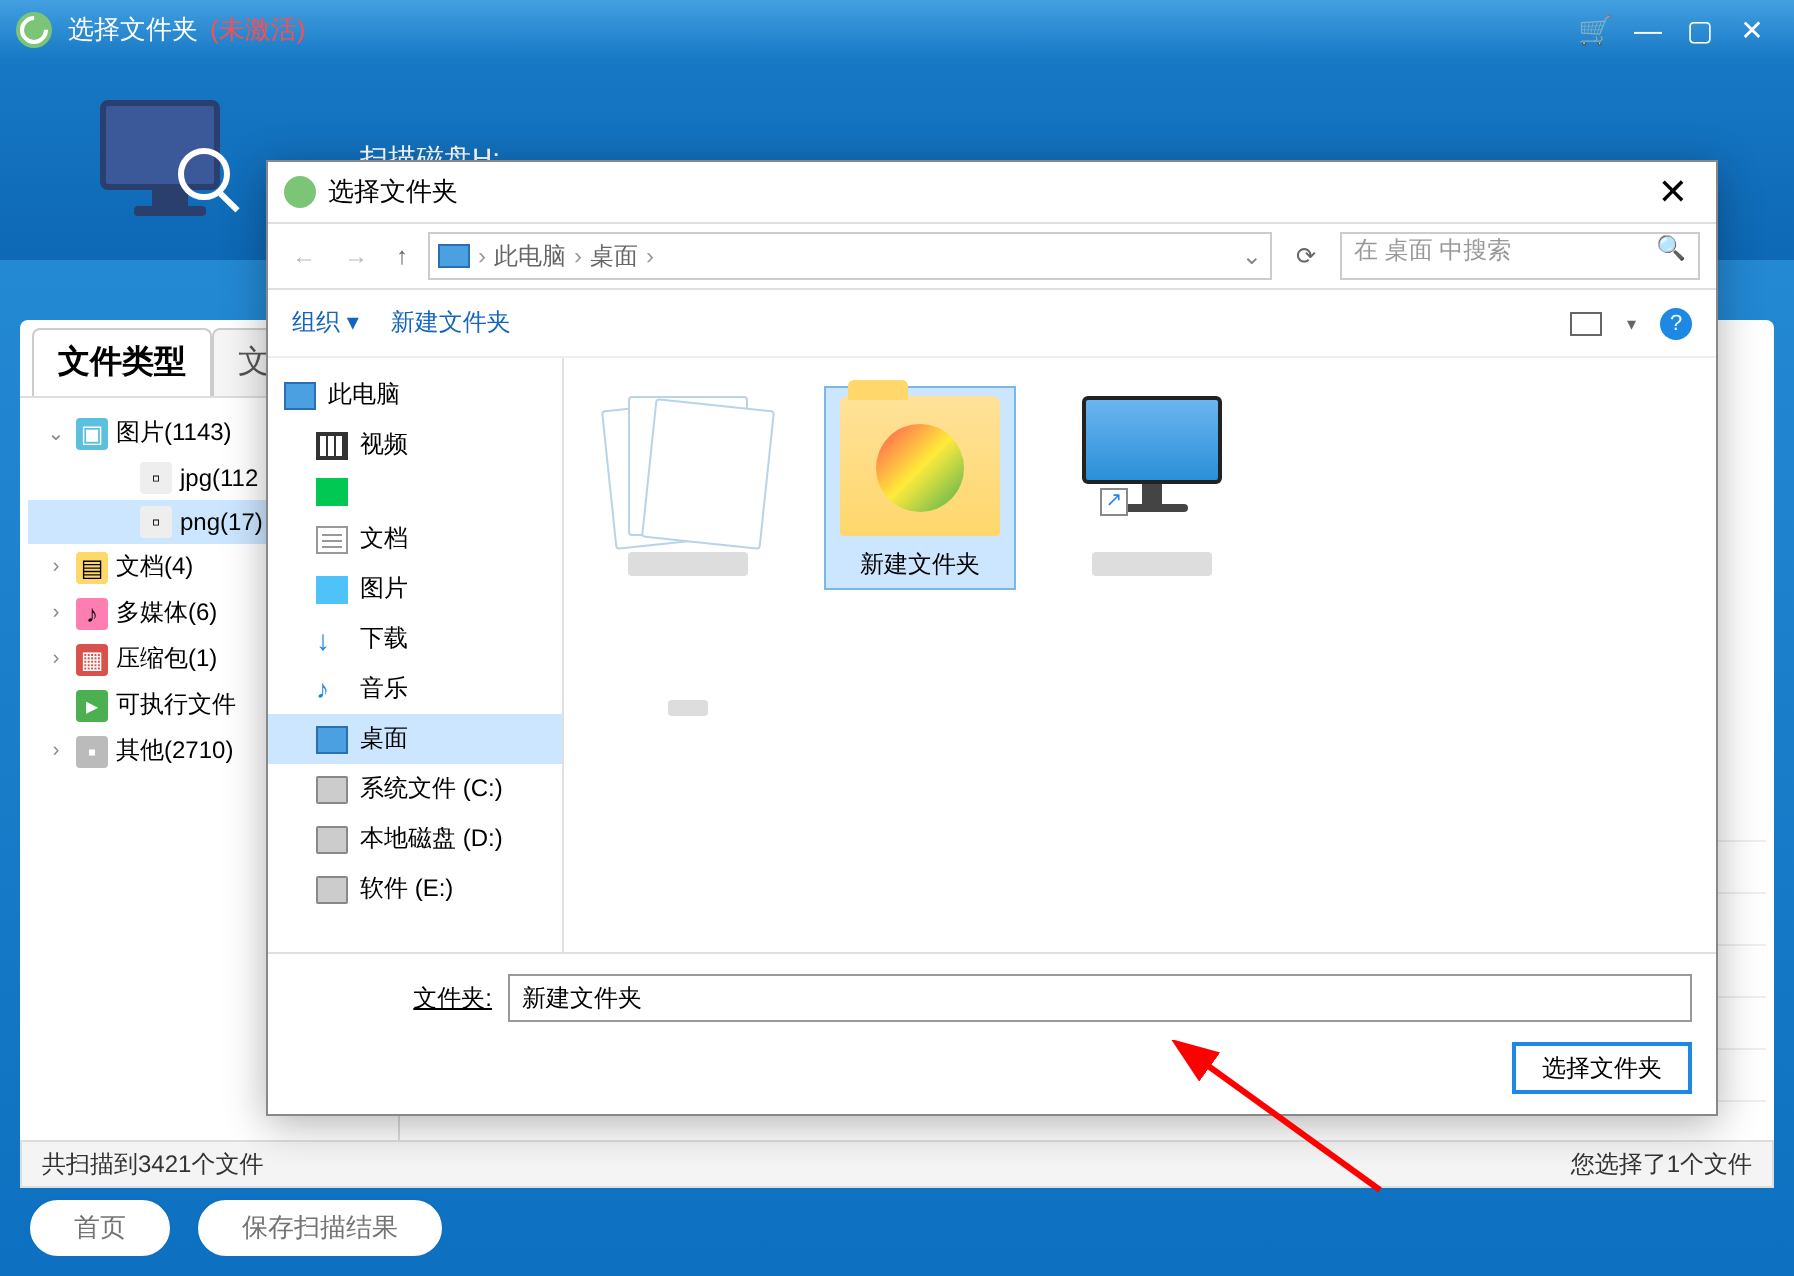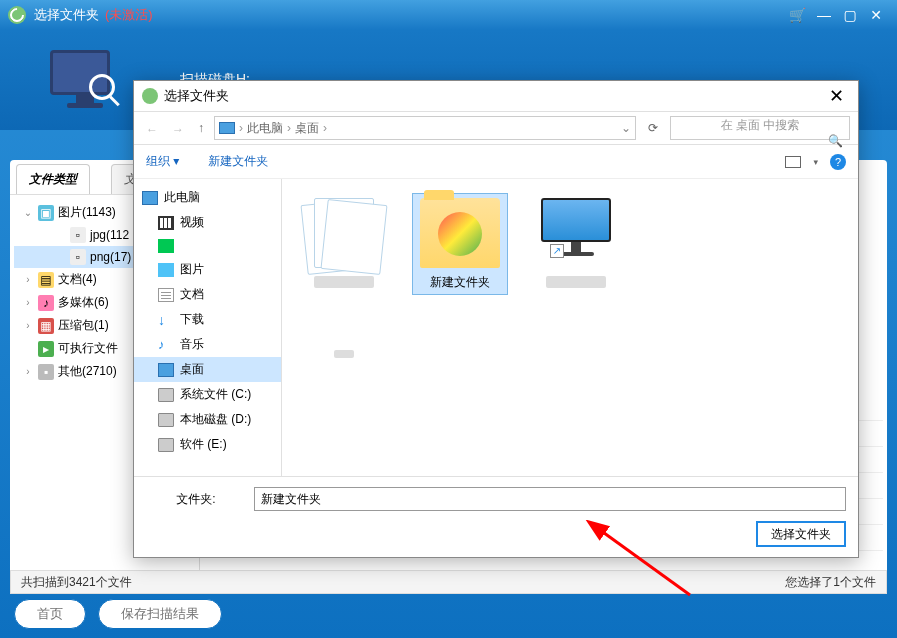--- a/index.html
+++ b/index.html
@@ -22,21 +22,21 @@
 .monitor-screen .magnify::after { content: ''; position: absolute; width: 3px; height: 12px; background: #fff; bottom: -10px; right: -4px; transform: rotate(-45deg); }
 .monitor-stand { width: 18px; height: 8px; background: #2a3f6e; margin: 0 auto; }
 .monitor-base { width: 36px; height: 5px; background: #2a3f6e; margin: 0 auto; border-radius: 2px; }
 .scan-text { font-size: 14px; }
 
 .content-area { position: absolute; top: 160px; left: 10px; right: 10px; bottom: 60px; background: #fff; border-radius: 4px; display: flex; }
 
 
 .left-panel { width: 190px; border-right: 1px solid #ddd; padding-top: 4px; overflow: hidden; }
 .tab-row { display: flex; border-bottom: 1px solid #ddd; padding: 0 6px; }
-.tab { padding: 6px 12px; font-size: 12px; border: 1px solid #ccc; border-bottom: none; background: #f5f5f5; margin-right: 21px; border-radius: 4px 4px 0 0; color: #555; font-style: italic; }
+.tab { padding: 6px 12px; font-size: 16px; border: 1px solid #ccc; border-bottom: none; background: #f5f5f5; margin-right: 0; border-radius: 4px 4px 0 0; color: #555; }
 .tab.active { background: #fff; color: #000; font-weight: bold; }
 .tree { padding: 6px 4px; font-size: 12px; }
 .tree-node { display: flex; align-items: center; padding: 3px 4px; cursor: pointer; }
 .tree-node .exp { width: 12px; text-align: center; color: #888; font-size: 10px; }
 .tree-node .icon { width: 16px; height: 16px; margin: 0 4px; display: inline-flex; align-items: center; justify-content: center; font-size: 12px; border-radius: 2px; }
 .ic-pic { background: #5bc0de; color:#fff; }
 .ic-doc { background: #ffd86b; }
 .ic-media { background: #ff7eb2; }
 .ic-zip { background: #d8514b; color:#fff; }
 .ic-exe { background: #4caf50; color:#fff; }
@@ -63,23 +63,23 @@
 .dialog { position: absolute; top: 80px; left: 133px; width: 726px; height: 478px; background: #fff; border: 1px solid #888; box-shadow: 0 4px 20px rgba(0,0,0,0.3); display: flex; flex-direction: column; }
 .dlg-title { height: 30px; display: flex; align-items: center; padding: 0 8px; font-size: 13px; }
 .dlg-title .dicon { width: 16px; height: 16px; background: #7cc576; border-radius: 50%; margin-right: 6px; }
 .dlg-title .close { margin-left: auto; font-size: 18px; cursor: pointer; padding: 0 6px; }
 .dlg-nav { height: 34px; border-top: 1px solid #e0e0e0; border-bottom: 1px solid #e0e0e0; display: flex; align-items: center; padding: 0 8px; gap: 6px; font-size: 12px; color: #666; }
 .dlg-nav .arrow { color: #bbb; padding: 0 4px; cursor: default; }
 .dlg-nav .path-box { flex: 1; display: flex; align-items: center; border: 1px solid #ccc; height: 24px; padding: 0 4px; gap: 4px; }
 .dlg-nav .path-box .pc-ic { width: 16px; height: 12px; background: #4aa0e0; border: 1px solid #2a70b0; }
 .dlg-nav .path-box .sep { color: #999; }
 .dlg-nav .refresh { padding: 0 6px; cursor: pointer; color: #666; }
-.dlg-nav .search { width: 180px; border: 1px solid #ccc; height: 24px; padding: 0 6px; color: #999; display: flex; align-items: center; flex-direction: column; }
+.dlg-nav .search { width: 180px; border: 1px solid #ccc; height: 24px; padding: 0 6px; color: #999; display: flex; align-items: flex-start; }
 .dlg-nav .search .sicon { margin-left: auto; }
-.dlg-toolbar { height: 34px; display: flex; align-items: center; padding: 0 12px; gap: 29px; font-size: 12px; border-bottom: 1px solid #eee; }
+.dlg-toolbar { height: 34px; display: flex; align-items: center; padding: 0 12px; gap: 16px; font-size: 12px; border-bottom: 1px solid #eee; }
 .dlg-toolbar .tool { color: #1565c0; cursor: pointer; }
 .dlg-toolbar .right-tools { margin-left: auto; display: flex; gap: 12px; align-items: center; }
 .dlg-toolbar .view-ic { width: 16px; height: 12px; border: 1px solid #666; position: relative; }
 .dlg-toolbar .help-ic { width: 16px; height: 16px; border-radius: 50%; background: #1e88e5; color: #fff; font-size: 11px; text-align: center; line-height: 16px; }
 
 .dlg-body { flex: 1; display: flex; overflow: hidden; }
 .dlg-sidebar { width: 148px; border-right: 1px solid #e0e0e0; padding: 6px 0; overflow-y: auto; font-size: 12px; }
 .ds-item { display: flex; align-items: center; padding: 4px 8px 4px 24px; gap: 6px; cursor: pointer; }
 .ds-item.root { padding-left: 8px; font-weight: normal; }
 .ds-item.selected { background: #cce6ff; }
@@ -110,21 +110,21 @@
 .monitor-item .m-scr { width:70px; height:44px; background: linear-gradient(to bottom,#6bb5f0,#2a8fd8); border:2px solid #222; border-radius:3px; margin:0 auto; }
 .monitor-item .m-stand { width:10px; height:10px; background:#444; margin:0 auto; }
 .monitor-item .m-base { width:36px; height:4px; background:#444; margin:0 auto; border-radius:2px; }
 .monitor-item .shortcut { position:absolute; bottom:10px; left:14px; width:14px; height:14px; background:#fff; border:1px solid #888; font-size:10px; color:#1e88e5; text-align:center; line-height:12px; }
 .folder-label { height: 16px; overflow: hidden; }
 .blurred { background: #ddd; border-radius: 2px; height: 12px; margin: 2px auto; width: 70%; }
 .blurred.sm { width: 20px; height: 8px; margin-top: 60px; }
 
 .dlg-footer { border-top: 1px solid #e0e0e0; padding: 10px 12px; }
 .fn-row { display: flex; align-items: center; gap: 8px; font-size: 12px; margin-bottom: 10px; }
-.fn-row .fn-label { width: 100px; text-align: center; }
+.fn-row .fn-label { width: 100px; text-align: right; text-decoration: underline; }
 .fn-row input { flex: 1; height: 24px; border: 1px solid #999; padding: 0 6px; font-size: 12px; }
 .btn-row { display: flex; justify-content: flex-end; gap: 10px; }
 .dlg-btn { min-width: 90px; height: 26px; border: 1px solid #999; background: #f0f0f0; font-size: 12px; cursor: pointer; }
 .dlg-btn.primary { border: 2px solid #1e88e5; background: #fff; }
 
 
 .red-arrow { position: absolute; top: 520px; left: 580px; width: 120px; height: 80px; pointer-events: none; }
 .red-arrow svg { width: 100%; height: 100%; }
 </style>
 </head>
@@ -266,26 +266,26 @@
           </div>
         <div class="ds-item">
             <span class="ds-ic ic-vid"></span>
             <span>视频</span>
           </div>
         <div class="ds-item">
             <span class="ds-ic ic-iq"></span>
             <span></span>
           </div>
         <div class="ds-item">
+            <span class="ds-ic ic-docf"></span>
+            <span>文档</span>
+          </div>
+        <div class="ds-item">
             <span class="ds-ic ic-img"></span>
             <span>图片</span>
-          </div>
-        <div class="ds-item">
-            <span class="ds-ic ic-docf"></span>
-            <span>文档</span>
           </div>
         <div class="ds-item">
             <span class="ds-ic ic-dl">↓</span>
             <span>下载</span>
           </div>
         <div class="ds-item">
             <span class="ds-ic ic-mus">♪</span>
             <span>音乐</span>
           </div>
         <div class="ds-item selected">

